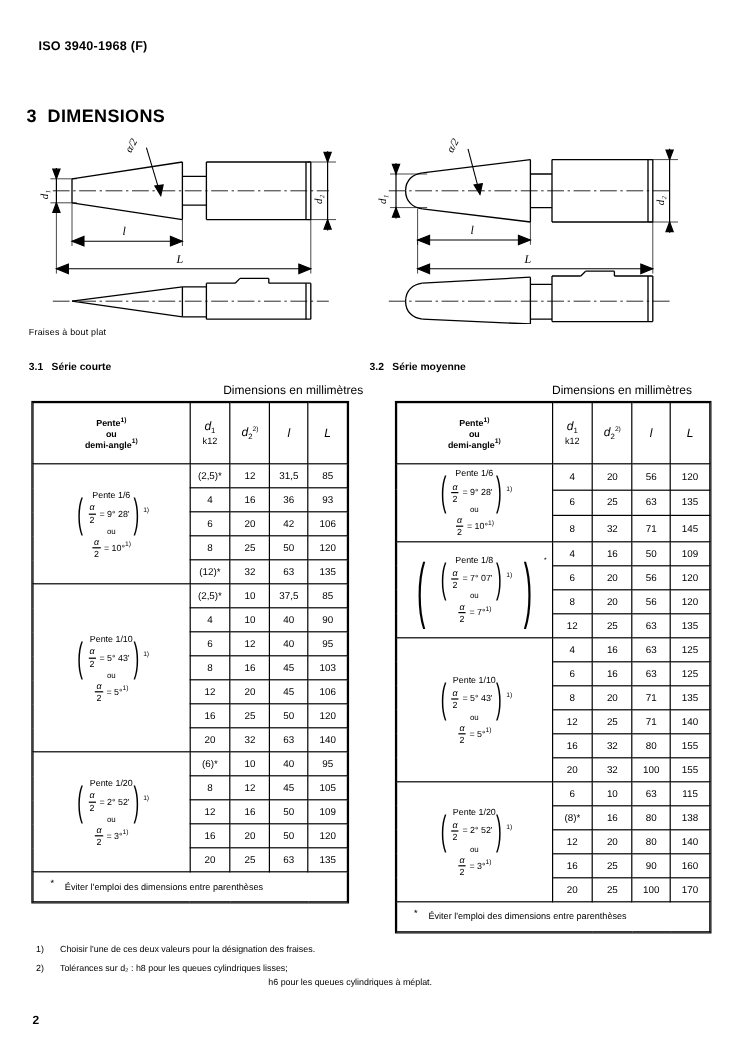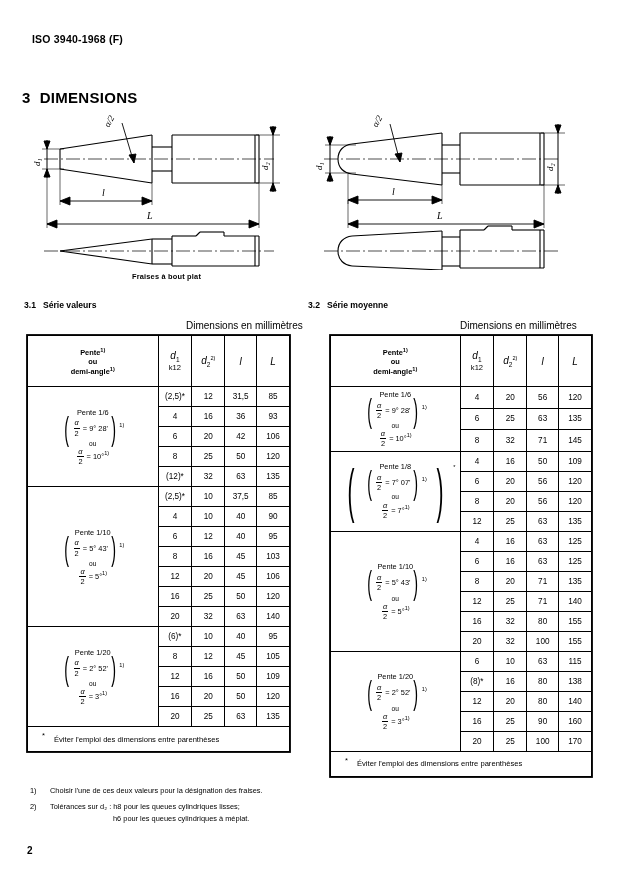--- a/index.html
+++ b/index.html
@@ -23,22 +23,22 @@
     font-size:15px;font-weight:bold;letter-spacing:.3px;
   }
   .sec-title .num{margin-right:9px;}
 
   
   .figures{position:absolute;left:0;top:100px;width:619px;height:188px;}
   .fig{position:absolute;top:0;}
   .fig.left{left:24px;}
   .fig.right{left:308px;}
   .fig-cap{
-    position:absolute;top:172px;width:285px;text-align:center;
-    font-size:7.4px;font-weight:bold;letter-spacing:.2px;
+    position:absolute;top:172px;width:285px;text-align:left;
+    font-size:7.4px;font-weight:normal;letter-spacing:.2px;
   }
   .fig.left .fig-cap{left:0px;}
   .fig.right .fig-cap{left:0px;}
 
   
   .sub-head{position:absolute;font-size:8.6px;font-weight:bold;}
   .sub-head .n{margin-right:7px;}
   .dims-note{position:absolute;font-size:10px;}
 
   
@@ -87,21 +87,21 @@
   .eqline{display:block;white-space:nowrap;line-height:1.05;}
   .bigparen{
     display:inline-block;font-size:34px;font-weight:200;line-height:.62;
     vertical-align:middle;transform:scaleX(.42);
   }
 
   
   .footnotes{position:absolute;left:30px;top:785px;width:330px;font-size:7.4px;line-height:1.55;}
   .fn{position:relative;padding-left:20px;margin-bottom:5px;}
   .fn .mk{position:absolute;left:0;top:0;}
-  .fn .cont{display:block;padding-left:63px;}
+  .fn .cont{display:block;padding-left:63px;text-align:right;}
   .pageno{position:absolute;left:27px;top:845px;font-size:10px;font-weight:bold;}
 
   
   svg text{font-family:"Liberation Serif", serif;}
 </style>
 </head>
 <body>
 
 <div class="page">
 
@@ -285,21 +285,21 @@
           <line x1="236" y1="130" x2="236" y2="168"></line>
           <line x1="232" y1="130" x2="232" y2="168"></line>
           <line x1="16" y1="151" x2="252" y2="151" stroke-dasharray="14,3,2,3" stroke-width="0.7"></line>
         </g>
       </svg>
     </div>
 
   </div>
 
   <div class="sub-head" style="left:24px;top:300px;">
-    <span class="n">3.1</span><span>Série valeurs</span>
+    <span class="n">3.1</span><span>Série courte</span>
   </div>
   <div class="dims-note" style="left:186px;top:320px;">Dimensions en millimètres</div>
 
   <div class="sub-head" style="left:308px;top:300px;">
     <span class="n">3.2</span><span>Série moyenne</span>
   </div>
   <div class="dims-note" style="left:460px;top:320px;">Dimensions en millimètres</div>
 
   <table class="dt outer-thick" id="table-0" style="left:27px;top:335px;width:263px;">
     <colgroup>

